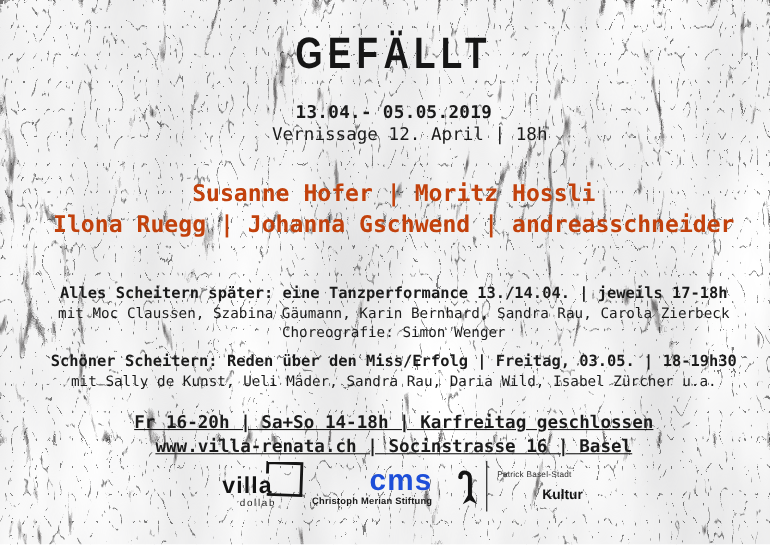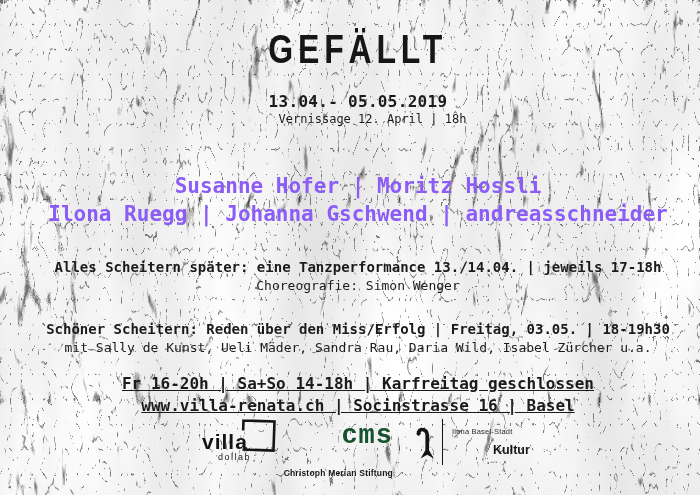--- a/index.html
+++ b/index.html
@@ -38,23 +38,23 @@
     font-weight: 700;
     font-size: 40px;
     letter-spacing: 6px;
     transform: scaleX(0.80);
     transform-origin: center;
     white-space: nowrap;
     color: #161616;
   }
 
   .dates      { top: 92px;  font-size: 16px; font-weight: 700; letter-spacing: .3px; }
-  .vernissage { top: 112px; font-size: 12px; font-weight: 400; margin-left: 29px; }
+  .vernissage { top: 112px; font-size: 16px; font-weight: 400; margin-left: 29px; }
 
-  .artists { top: 162px; font-weight: 700; font-size: 21px; line-height: 28px; color: #8b5cf6; margin-top: 10px; }
+  .artists { top: 162px; font-weight: 700; font-size: 21px; line-height: 28px; color: #c2410c; }
   .artists .conj { font-size: 13px; font-weight: 700; }
 
   .perf { top: 257px; }
   .talk { top: 319px; }
   .event-title { font-size: 14px; font-weight: 700; line-height: 20px; }
   .event-cast  { font-size: 13px; font-weight: 400; line-height: 17px; }
 
   .hours-block { top: 373px; font-size: 16px; font-weight: 700; line-height: 22px; text-decoration: underline; }
 
   
@@ -68,26 +68,26 @@
     font-weight: 700; font-size: 21px; letter-spacing: 1px; color: #141414;
   }
   .villa-sub {
     position: absolute; left: 22px; top: 35px;
     font-family: "Liberation Sans", sans-serif;
     font-weight: 400; font-size: 9px; letter-spacing: 1.5px; color: #1a1a1a;
   }
 
   .cms-logo { position: absolute; left: 283px; top: 11px; width: 110px; text-align: right; }
   .cms-word {
-    font-family: Liberation Mono, monospace;
-    font-weight: 700; font-size: 27px; line-height: 22px; letter-spacing: 1px; color: #14532d;
+    font-family: Liberation Sans, sans-serif;
+    font-weight: 700; font-size: 27px; line-height: 22px; letter-spacing: 1px; color: #1d4ed8;
   }
   .cms-sub {
     font-family: "Liberation Sans", sans-serif;
-    font-weight: 700; font-size: 8.5px; letter-spacing: .2px; margin-top: 21px; color: #1a1a1a; text-align: right;
+    font-weight: 700; font-size: 8.5px; letter-spacing: .2px; margin-top: 3px; color: #1a1a1a; text-align: right;
   }
 
   .basel-logo { position: absolute; left: 415px; top: 3px; height: 50px; display: flex; align-items: center; }
   .basel-crest { margin-top: 2px; }
   .basel-divider { width: 0; border-left: 1.5px solid #141414; height: 46px; margin: 0 9px 0 7px; }
   .basel-text { text-align: left; font-family: "Liberation Sans", sans-serif; }
   .basel-org  { font-size: 7.5px; letter-spacing: .2px; color: #2c2c2c; }
   .basel-dept { font-size: 12.5px; font-weight: 700; margin-top: 7px; color: #141414; margin-left: 41px; }
 </style>
 </head>
@@ -125,20 +125,21 @@
     <div class="block dates">13.04.- 05.05.2019</div>
     <div class="block vernissage">Vernissage 12. April | 18h</div>
 
     <div class="block artists">
       <div>Susanne Hofer | Moritz Hossli</div>
       <div>Ilona Ruegg | Johanna Gschwend | andreasschneider</div>
     </div>
 
     <div class="block perf">
       <div class="event-title">Alles Scheitern später: eine Tanzperformance 13./14.04. | jeweils 17-18h</div>
+      <div class="event-cast">mit Moc Claussen, Szabina Gäumann, Karin Bernhard, Sandra Rau, Carola Zierbeck</div>
       <div class="event-cast">Choreografie: Simon Wenger</div>
     </div>
 
     <div class="block talk">
       <div class="event-title">Schöner Scheitern: Reden über den Miss/Erfolg | Freitag, 03.05. | 18-19h30</div>
       <div class="event-cast">mit Sally de Kunst, Ueli Mäder, Sandra Rau, Daria Wild, Isabel Zürcher u.a.</div>
     </div>
 
     <div class="block hours-block">
       <div>Fr 16-20h | Sa+So 14-18h | Karfreitag geschlossen</div>
@@ -161,20 +162,20 @@
       </div>
 
       <div class="basel-logo">
         <svg class="basel-crest" width="20" height="36" viewBox="0 0 20 36" aria-hidden="true">
           <path d="M12.2 25 L12.2 10 C12.2 4 5.2 2.6 3.4 7.6" fill="none" stroke="#141414" stroke-width="3.6"></path>
           <circle cx="3.6" cy="8.6" r="2.1" fill="#141414"></circle>
           <path d="M12.2 22 L5.6 33.5 L12.2 29.8 L18.8 33.5 Z" fill="#141414"></path>
         </svg>
         <div class="basel-divider"></div>
         <div class="basel-text">
-          <div class="basel-org">Ilona Basel-Stadt</div>
+          <div class="basel-org">Patrick Basel-Stadt</div>
           <div class="basel-dept">Kultur</div>
         </div>
       </div>
 
     </div>
   </div>
 </div>
 
 </body></html>

